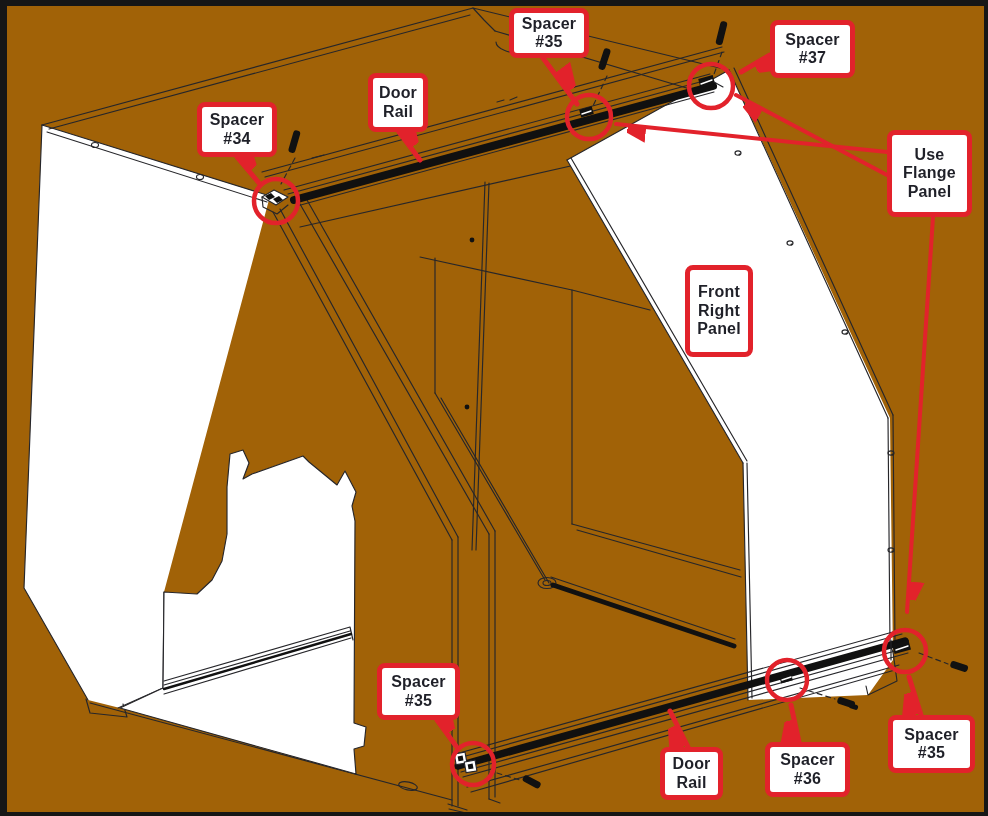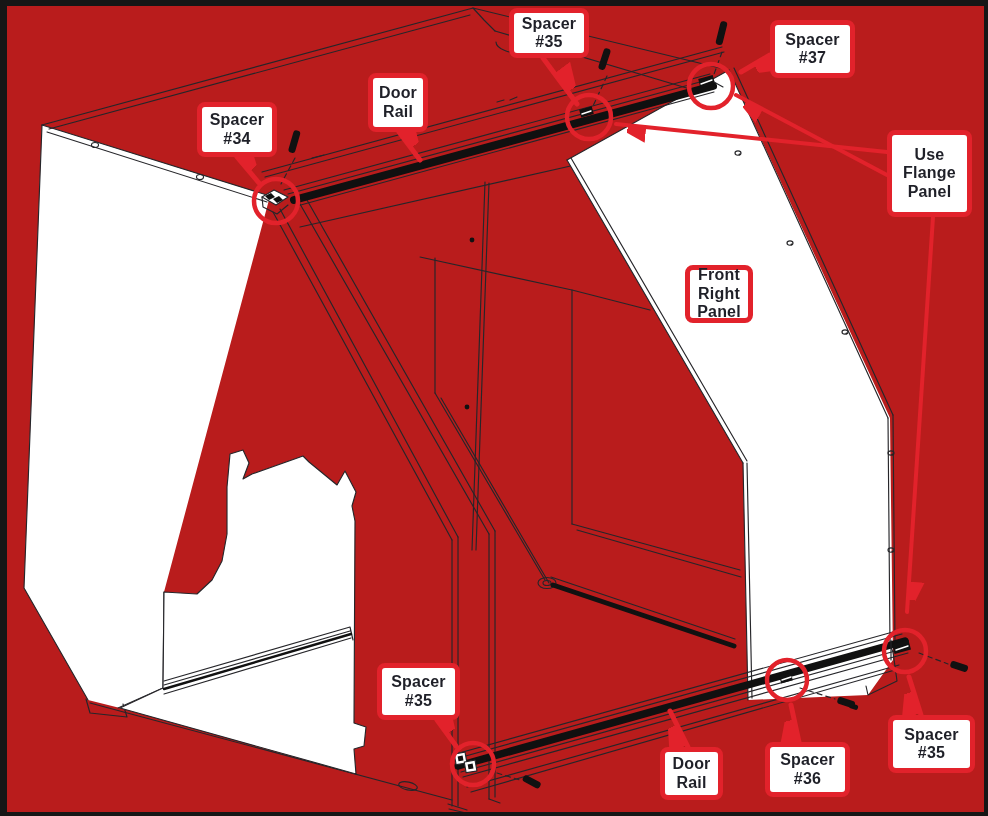--- a/index.html
+++ b/index.html
@@ -1,16 +1,16 @@
 <!DOCTYPE html>
 <html><head>
 <meta charset="utf-8">
 <style>
   html,body{margin:0;padding:0;background:#888;}
-  .stage{position:relative;width:988px;height:816px;background:#b91c1c;overflow:hidden;
+  .stage{position:relative;width:988px;height:816px;background:#a16207;overflow:hidden;
          font-family:"Liberation Sans",sans-serif;}
   .frame{position:absolute;inset:0;border-top:6px solid #161616;border-left:7px solid #161616;
          border-right:4px solid #161616;border-bottom:4px solid #161616;pointer-events:none;z-index:30;}
   svg.art{position:absolute;left:0;top:0;z-index:5;}
   .callout{position:absolute;z-index:20;background:#fff;border:5px solid #e2222b;border-radius:8px;
            color:#1f2028;font-weight:bold;font-size:16px;line-height:1.15;text-align:center;
            display:flex;align-items:center;justify-content:center;white-space:pre-line;
            box-sizing:border-box;letter-spacing:.2px;}
 </style>
 </head>
@@ -170,21 +170,21 @@
 #35</span></div>
   <div class="callout" style="left:770px;top:20px;width:85px;height:58px;"><span>Spacer
 #37</span></div>
   <div class="callout" style="left:197px;top:102px;width:80px;height:55px;"><span>Spacer
 #34</span></div>
   <div class="callout" style="left:368px;top:73px;width:60px;height:59px;"><span>Door
 Rail</span></div>
   <div class="callout" style="left:887px;top:130px;width:85px;height:87px;"><span>Use
 Flange
 Panel</span></div>
-  <div class="callout" style="left:685px;top:265px;width:68px;height:58px;"><span>Front
+  <div class="callout" style="left:685px;top:265px;width:68px;height:92px;"><span>Front
 Right
 Panel</span></div>
   <div class="callout" style="left:377px;top:663px;width:83px;height:57px;"><span>Spacer
 #35</span></div>
   <div class="callout" style="left:660px;top:747px;width:63px;height:53px;"><span>Door
 Rail</span></div>
   <div class="callout" style="left:765px;top:742px;width:85px;height:55px;"><span>Spacer
 #36</span></div>
   <div class="callout" style="left:888px;top:715px;width:87px;height:58px;"><span>Spacer
 #35</span></div>

